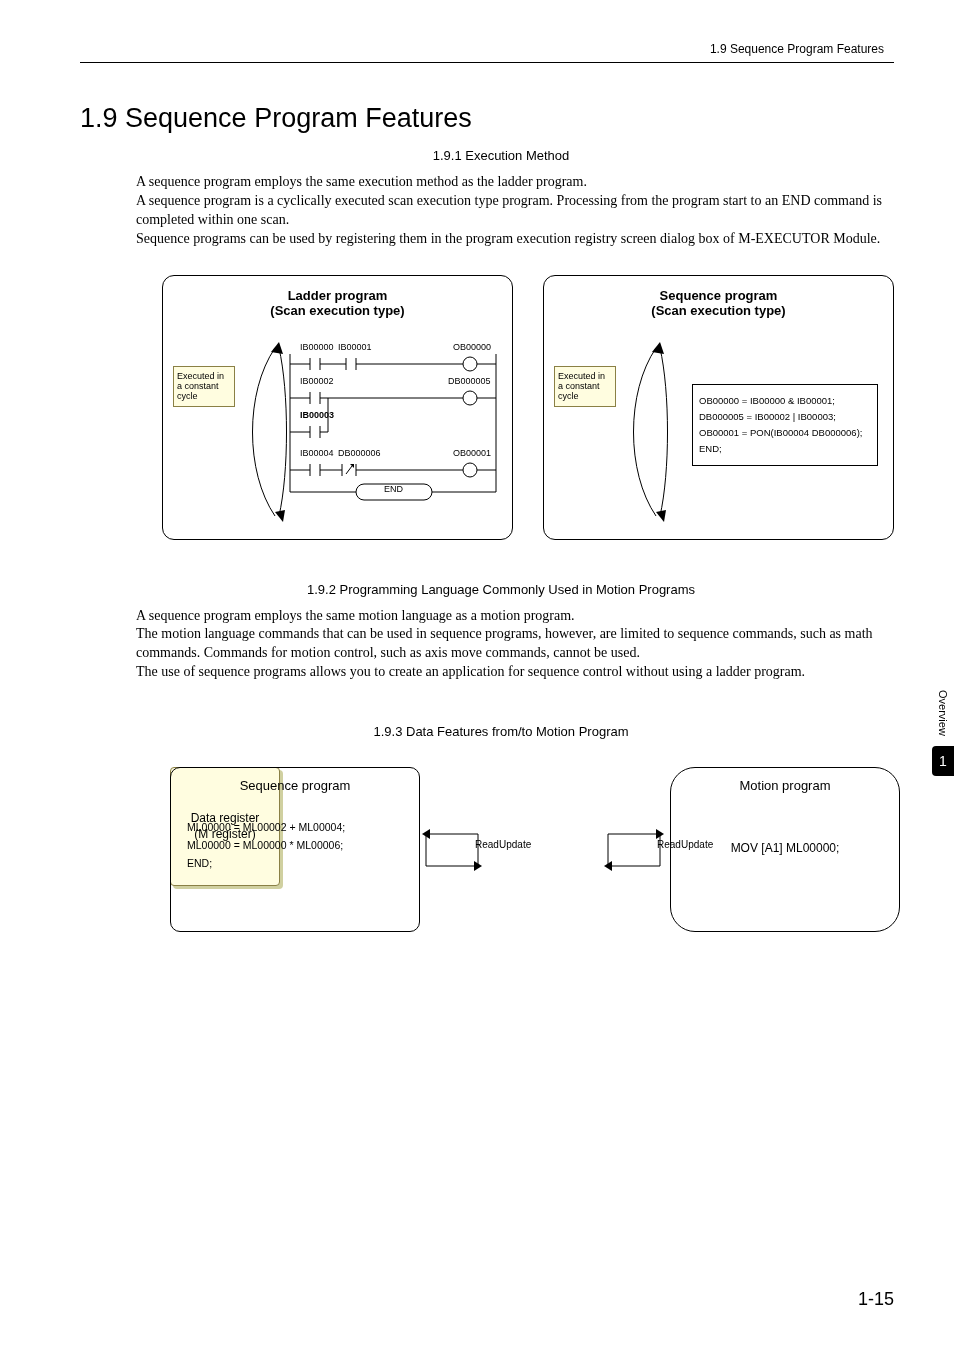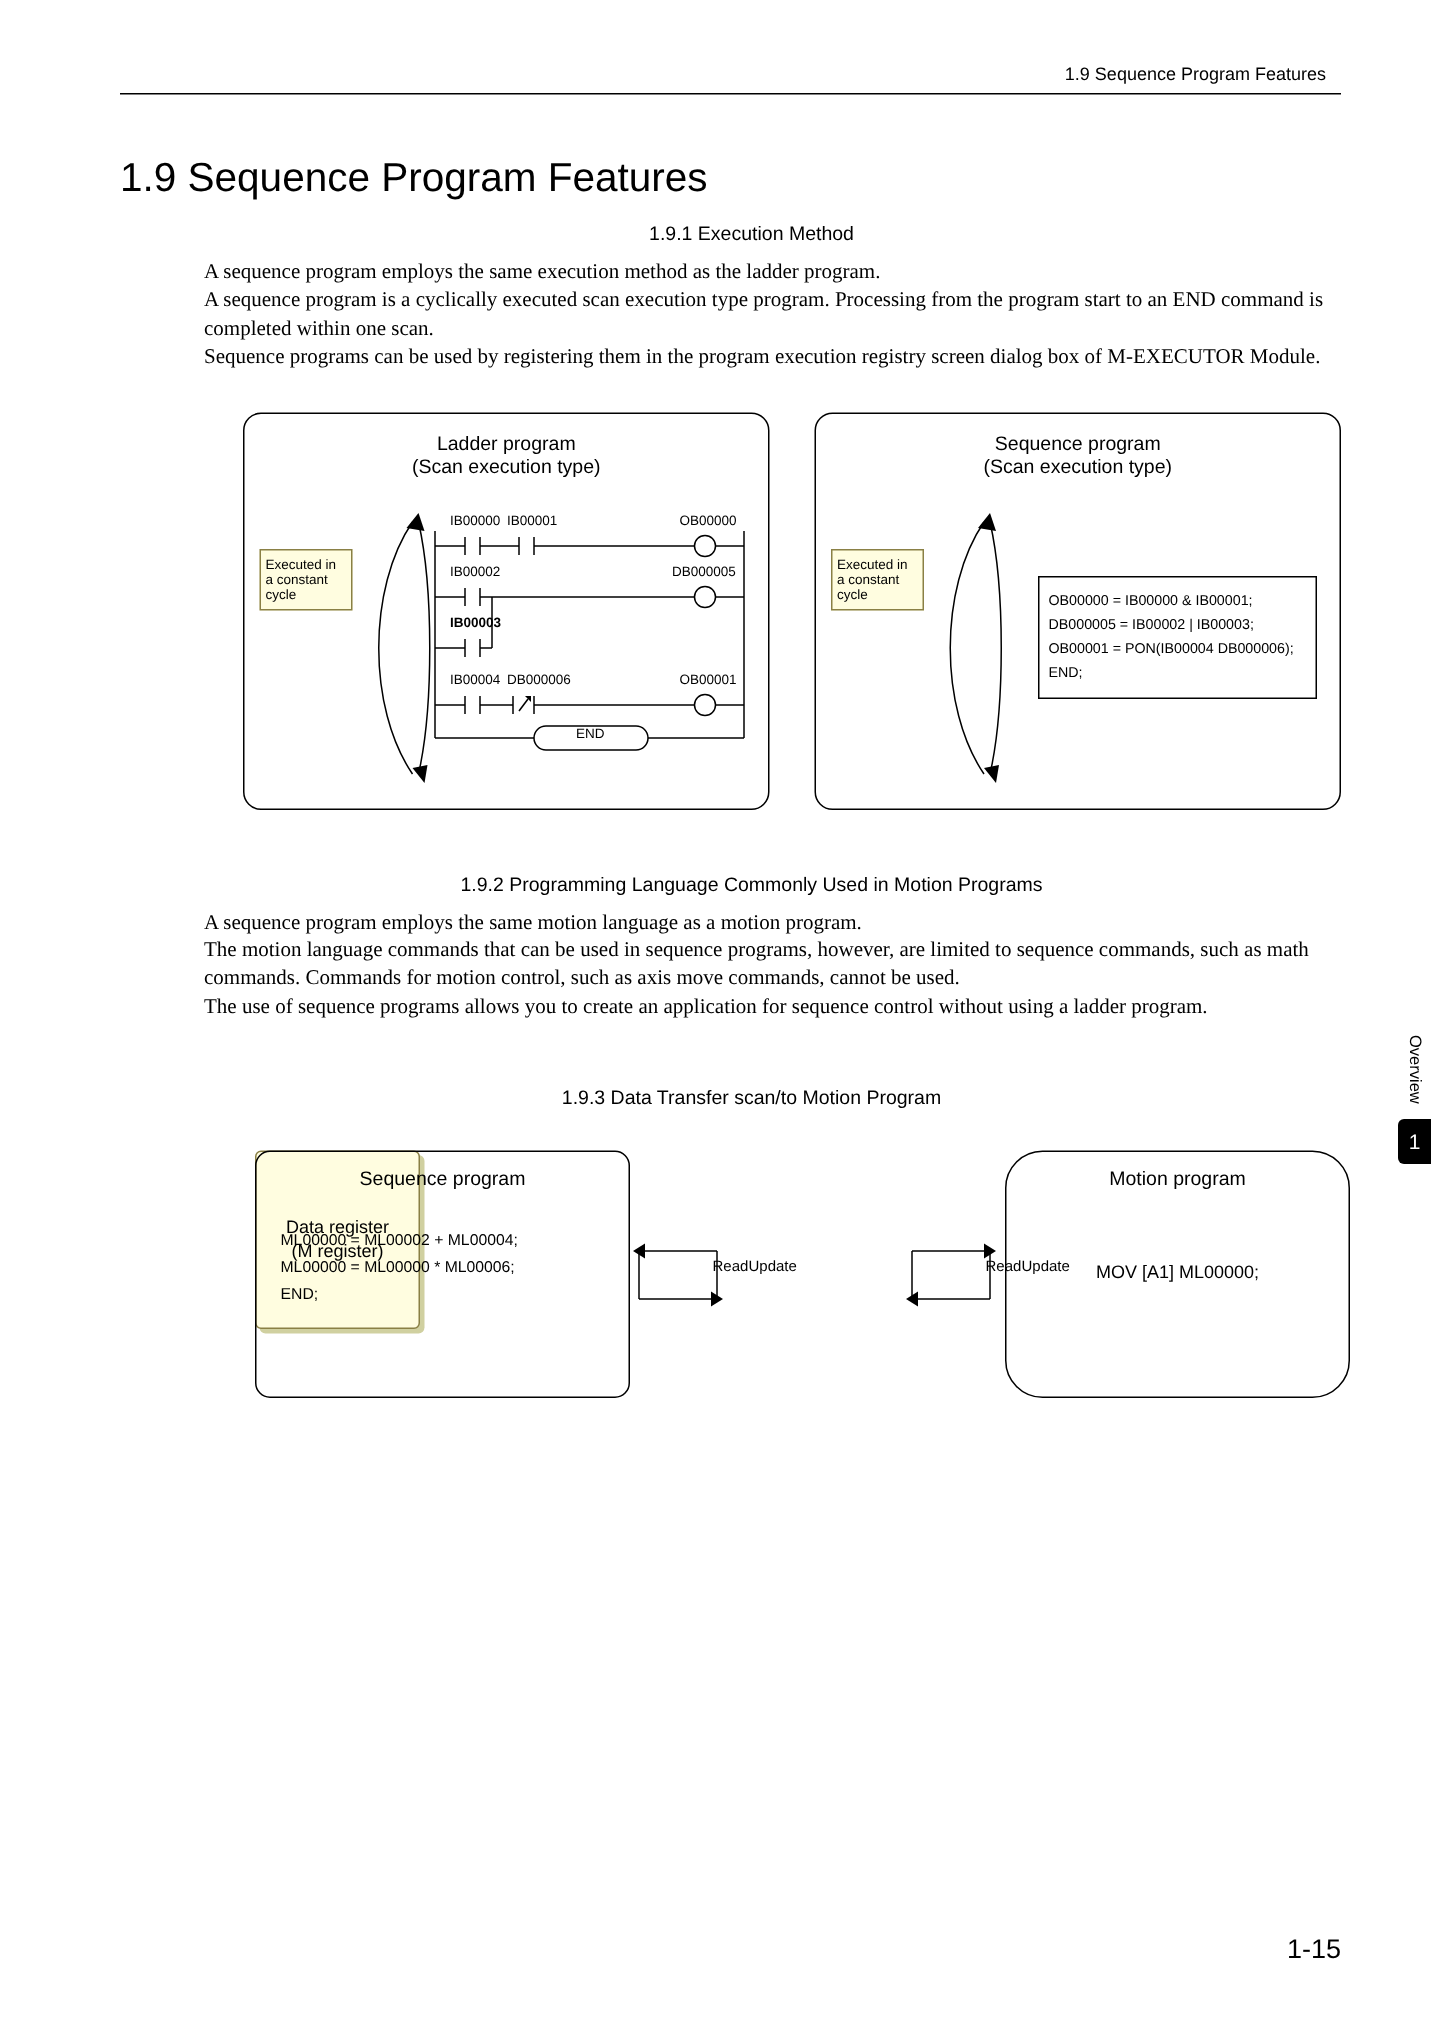--- a/index.html
+++ b/index.html
@@ -7,21 +7,21 @@
   .page { padding: 42px 60px 40px 80px; position: relative; min-height: 1350px; }
   .header-text { text-align: right; font-size: 12px; font-family: Arial, sans-serif; margin-bottom: 6px; padding-right: 10px;}
   .hr { border: none; border-top: 1.5px solid #000; margin: 0 0 40px 0; }
   h1 { font-family: Arial, sans-serif; font-size: 27px; font-weight: normal; margin: 0 0 14px 0; }
   h2 { font-family: Arial, sans-serif; font-size: 13px; font-weight: normal; margin: 0 0 10px 28px; text-align: center; }
   h2.second { margin-top: 42px; }
   .body-text { font-size: 14px; line-height: 1.35; margin-left: 56px; margin-right: 0; margin-bottom: 0; }
   .fig-wrap { margin: 26px 0 0 82px; font-family: Arial, sans-serif; }
   .fig1-row { display:flex; gap: 30px; }
   .prog-box { border:1px solid #000; border-radius: 12px; padding: 12px 12px 14px 12px; width: 353px; height: 265px; position: relative; }
-  .prog-title { text-align:center; font-size:13px; line-height:1.2; margin-bottom: 16px;}
+  .prog-title { text-align:center; font-size:13px; line-height:1.2; margin-bottom: 16px; font-weight: bold;}
   .exec-tag { position:absolute; left:10px; top:90px; width:62px; font-size:9px; background:#fffde0; border:1px solid #8a8045; padding:4px 3px; line-height:1.15;}
   .cycle-svg { position:absolute; left:72px; top:66px; }
   .ladder-inner { position:absolute; left:125px; top:70px; width:210px;}
   .seq-inner { position:absolute; left:148px; top:108px; width:186px; border:1px solid #000; padding:8px 6px; font-size:9.5px; line-height:1.7;}
   .footer-num { position:absolute; right:60px; bottom:40px; font-size:18px; font-family: Arial, sans-serif;}
   .side-tab { position:absolute; right:0; top:690px; display:flex; flex-direction:column; align-items:center; }
   .side-label { writing-mode: vertical-rl; font-size:11px; font-family: Arial, sans-serif; margin-bottom:10px;}
   .side-num { background:#000; color:#fff; width:22px; height:30px; display:flex; align-items:center; justify-content:center; font-size:14px; font-family: Arial, sans-serif; border-top-left-radius:4px; border-bottom-left-radius:4px;}
   
   .fig2 { margin: 28px 0 0 90px; position:relative; height: 200px; font-family: Arial, sans-serif;}
@@ -139,21 +139,21 @@
         </div>
       </div>
     </div>
   </div>
 
   <h2 class="second">1.9.2  Programming Language Commonly Used in Motion Programs</h2>
   <div class="body-text" style="white-space:pre-line;">A sequence program employs the same motion language as a motion program.
 The motion language commands that can be used in sequence programs, however, are limited to sequence commands, such as math commands. Commands for motion control, such as axis move commands, cannot be used.
 The use of sequence programs allows you to create an application for sequence control without using a ladder program.</div>
 
-  <h2 class="second">1.9.3  Data Transfer scan/to Motion Program</h2>
+  <h2 class="second">1.9.3  Data Features from/to Motion Program</h2>
 
   <div class="fig2">
     <div class="f2-box f2-seq">
       <div class="f2-title">Sequence program</div>
       <div class="f2-code">
         <div>ML00000 = ML00002 + ML00004;</div>
         <div>ML00000 = ML00000 * ML00006;</div>
         <div>END;</div>
       </div>
     </div>

